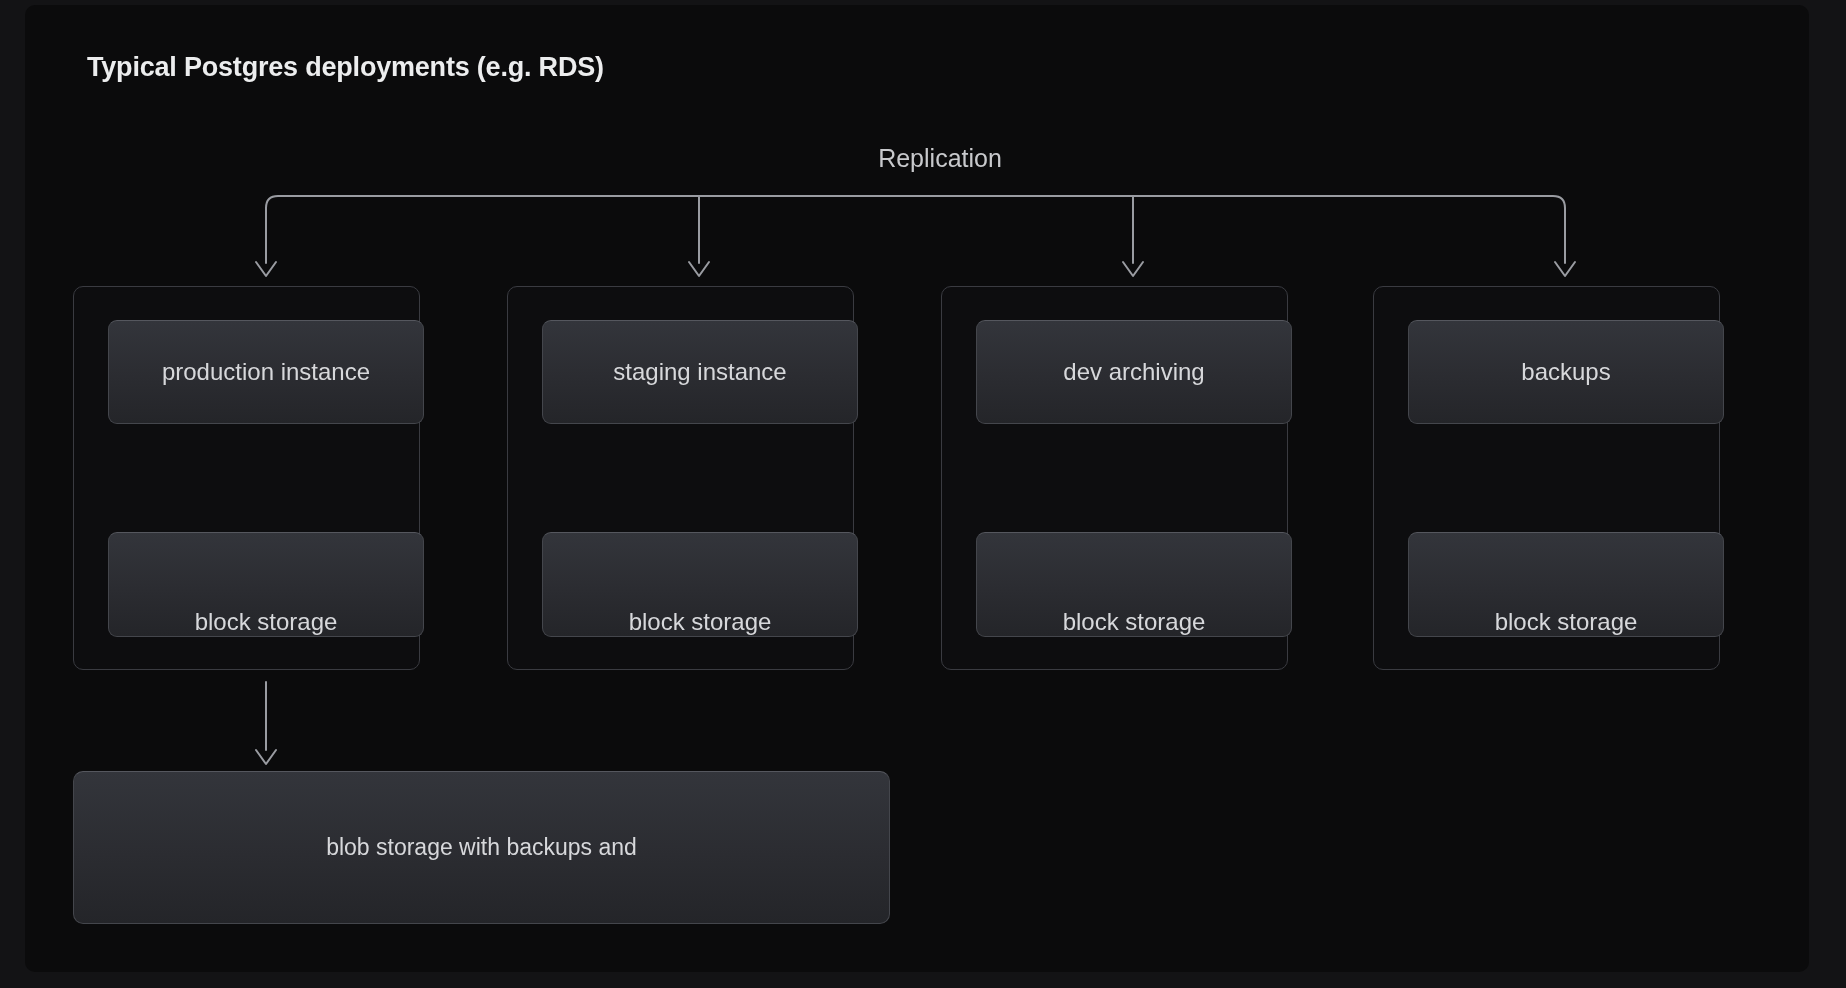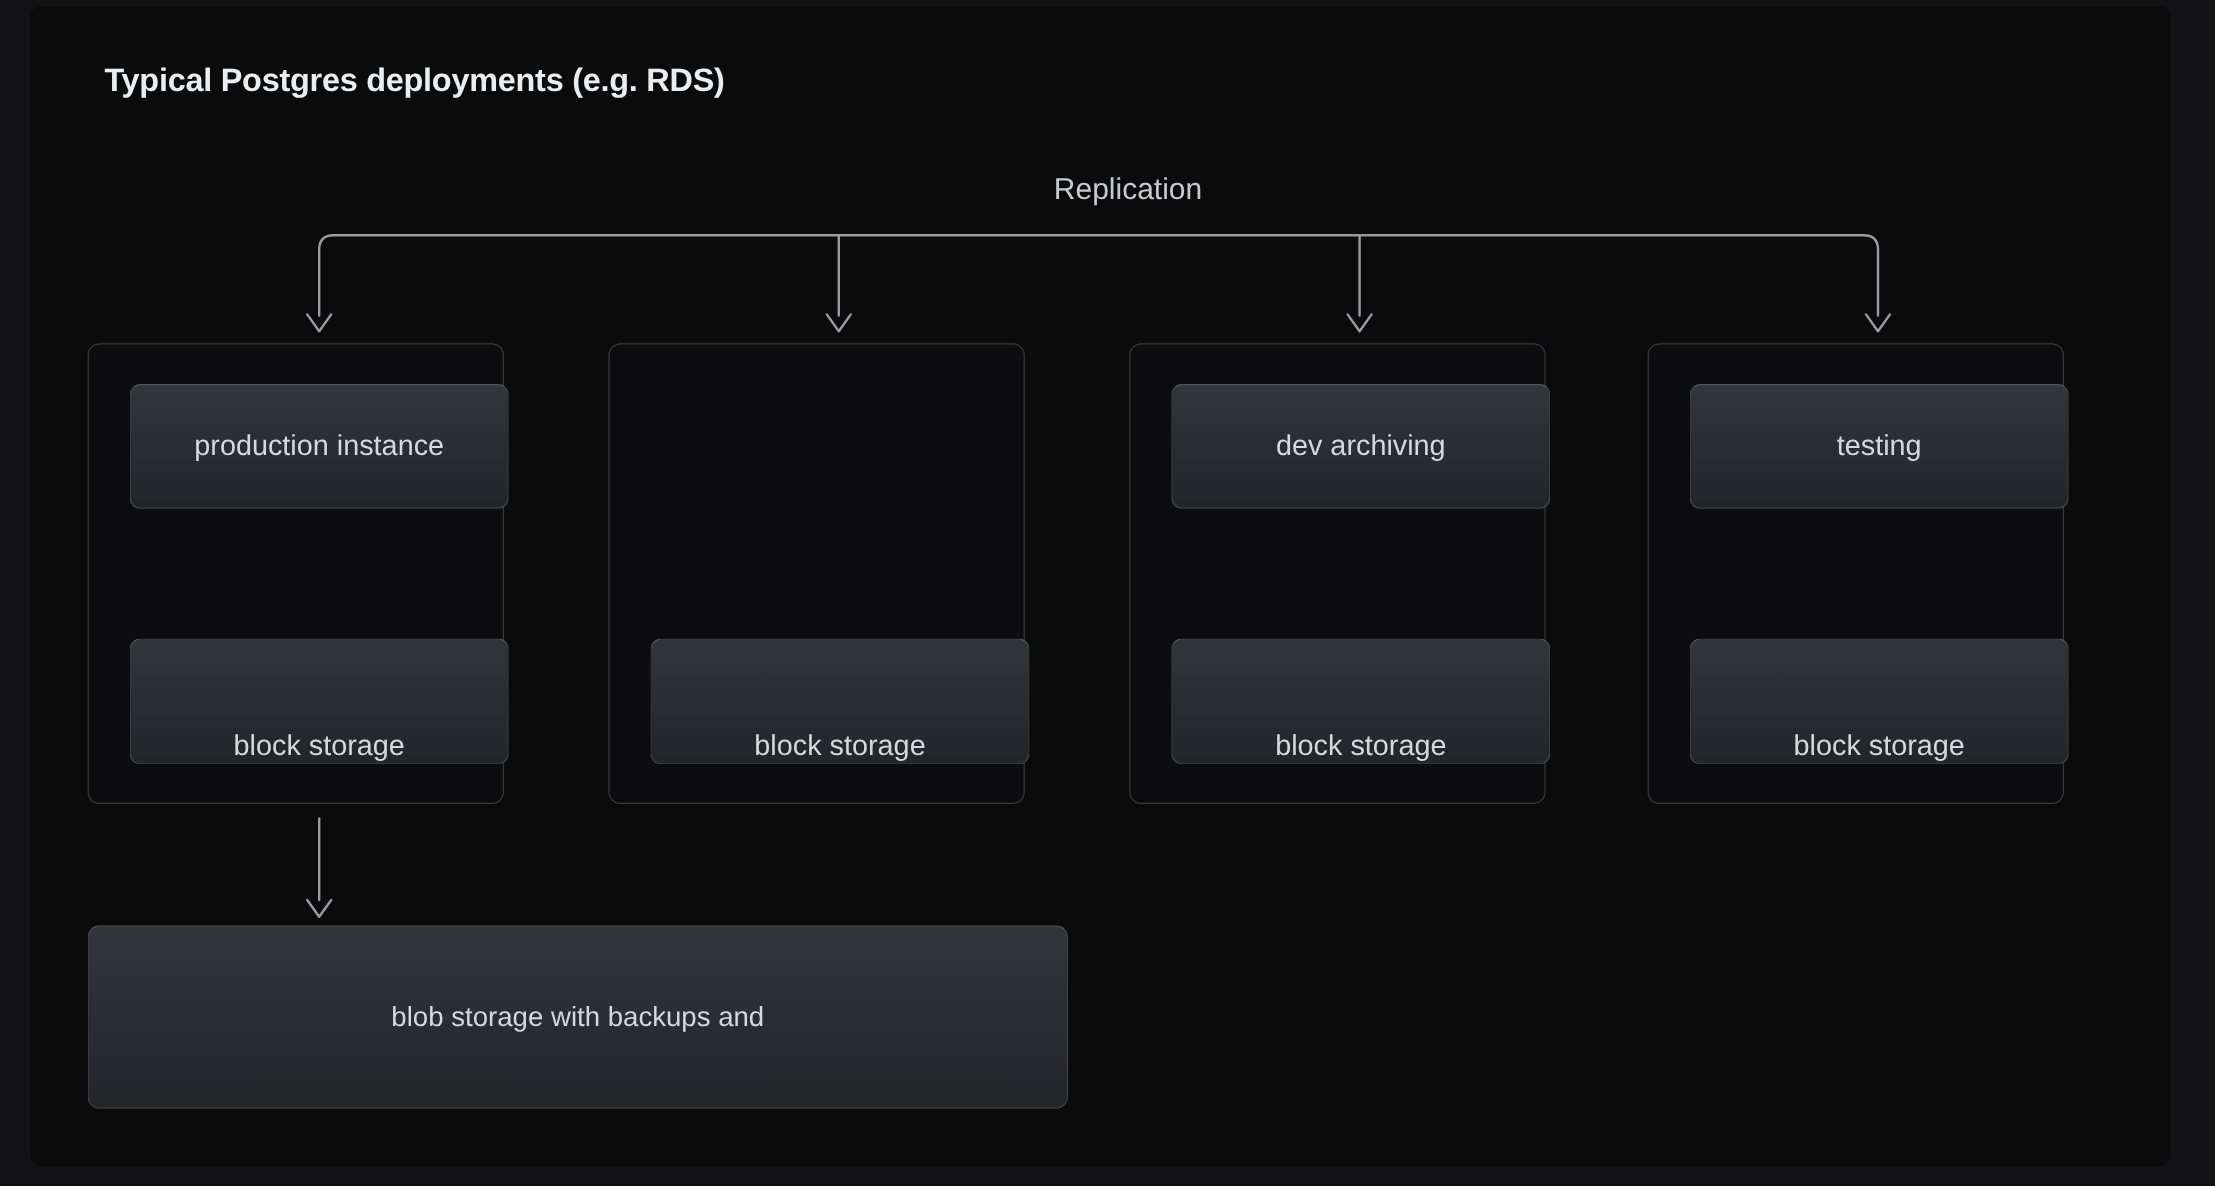--- a/index.html
+++ b/index.html
@@ -147,37 +147,40 @@
     <div class="outer-box col-1">
       <div class="node node-instance">
         <span>production instance</span>
       </div>
       <div class="node node-storage">
         <span>block storage</span>
       </div>
     </div>
 
     <div class="outer-box col-2">
+      <div class="node node-instance">
+        <span>staging instance</span>
+      </div>
       <div class="node node-storage">
         <span>block storage</span>
       </div>
     </div>
 
     <div class="outer-box col-3">
       <div class="node node-instance">
         <span>dev archiving</span>
       </div>
       <div class="node node-storage">
         <span>block storage</span>
       </div>
     </div>
 
     <div class="outer-box col-4">
       <div class="node node-instance">
-        <span>testing</span>
+        <span>backups</span>
       </div>
       <div class="node node-storage">
         <span>block storage</span>
       </div>
     </div>
 
     <div class="blob-box">
       <span>blob storage with backups and</span>
     </div>
 

